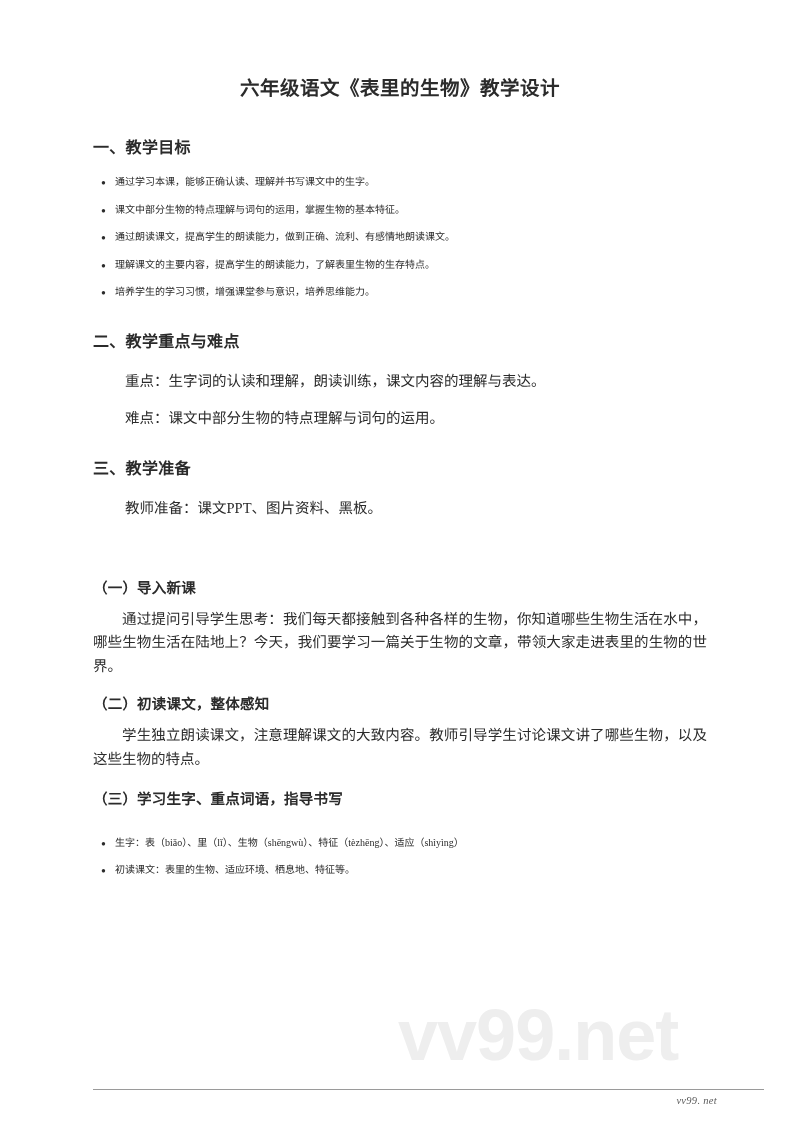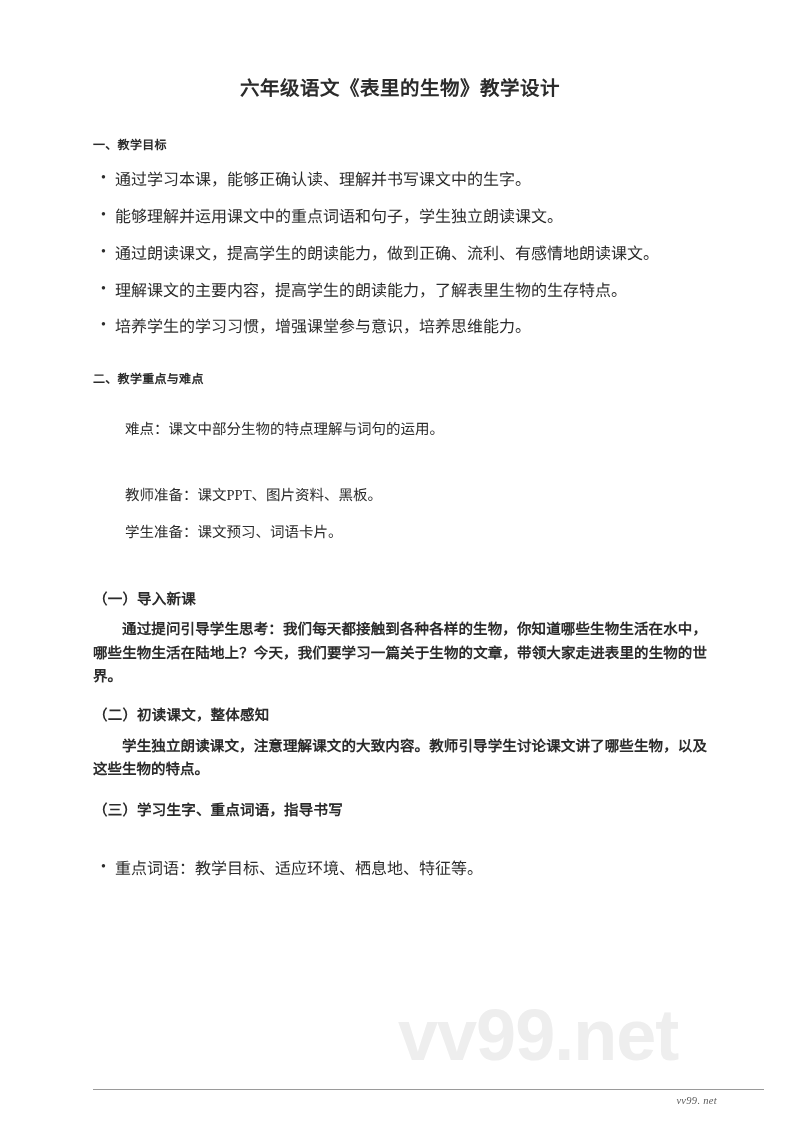--- a/index.html
+++ b/index.html
@@ -51,21 +51,21 @@
     text-align: center;
     font-size: 19.5px;
     font-weight: bold;
     letter-spacing: 0.5px;
     margin: 0;
     padding-top: 64px;
     line-height: 1.4;
   }
 
   .h2 {
-    font-size: 12px;
+    font-size: 16px;
     font-weight: bold;
     margin: 0;
     line-height: 1.5;
     letter-spacing: 0.3px;
   }
   .h2.big {
     font-size: 17.5px;
   }
 
   .h3 {
@@ -76,42 +76,41 @@
     letter-spacing: 0.2px;
   }
 
   ul.bullets {
     list-style: none;
     margin: 0;
     padding: 0;
   }
   ul.bullets > li {
     position: relative;
-    font-size: 16px;
+    font-size: 10px;
     line-height: 1.55;
     padding-left: 22px;
     margin: 0;
   }
   ul.bullets > li::before {
     content: "•";
     position: absolute;
     left: 8px;
     top: -1px;
     font-size: 14px;
   }
 
   p.para {
     font-size: 14.5px;
     line-height: 1.62;
     margin: 0;
     text-align: justify;
   }
   p.para.indent2 {
     text-indent: 2em;
-    font-weight: bold;
   }
   p.para.sub {
     padding-left: 32px;
   }
 
   .sp-8  { height: 8px; }
   .sp-10 { height: 10px; }
   .sp-12 { height: 12px; }
   .sp-14 { height: 14px; }
   .sp-16 { height: 16px; }
@@ -154,42 +153,43 @@
 
     <h1 class="doc-title">六年级语文《表里的生物》教学设计</h1>
 
     <div class="sp-34"></div>
 
     <h2 class="h2">一、教学目标</h2>
     <div class="sp-14"></div>
     <ul class="bullets">
       <li>通过学习本课，能够正确认读、理解并书写课文中的生字。</li>
       <div class="sp-12"></div>
-      <li>能够理解并运用课文中的重点词语和句子，学生独立朗读课文。</li>
+      <li>课文中部分生物的特点理解与词句的运用，掌握生物的基本特征。</li>
       <div class="sp-12"></div>
       <li>通过朗读课文，提高学生的朗读能力，做到正确、流利、有感情地朗读课文。</li>
       <div class="sp-12"></div>
       <li>理解课文的主要内容，提高学生的朗读能力，了解表里生物的生存特点。</li>
       <div class="sp-12"></div>
       <li>培养学生的学习习惯，增强课堂参与意识，培养思维能力。</li>
     </ul>
 
     <div class="sp-30"></div>
 
     <h2 class="h2">二、教学重点与难点</h2>
     <div class="sp-16"></div>
+    <p class="para sub">重点：生字词的认读和理解，朗读训练，课文内容的理解与表达。</p>
     <div class="sp-14"></div>
     <p class="para sub">难点：课文中部分生物的特点理解与词句的运用。</p>
 
     <div class="sp-26"></div>
 
+    <h2 class="h2">三、教学准备</h2>
     <div class="sp-16"></div>
     <p class="para sub">教师准备：课文PPT、图片资料、黑板。</p>
     <div class="sp-14"></div>
-    <p class="para sub">学生准备：课文预习、词语卡片。</p>
 
     <div class="sp-26"></div>
 
     <div class="sp-18"></div>
 
     <h3 class="h3">（一）导入新课</h3>
     <div class="sp-8"></div>
     <p class="para indent2">通过提问引导学生思考：我们每天都接触到各种各样的生物，你知道哪些生物生活在水中，哪些生物生活在陆地上？今天，我们要学习一篇关于生物的文章，带领大家走进表里的生物的世界。</p>
 
     <div class="sp-16"></div>
@@ -199,22 +199,23 @@
     <p class="para indent2">学生独立朗读课文，注意理解课文的大致内容。教师引导学生讨论课文讲了哪些生物，以及这些生物的特点。</p>
 
     <div class="sp-18"></div>
 
     <h3 class="h3">（三）学习生字、重点词语，指导书写</h3>
     <div class="sp-10"></div>
 
     <div class="sp-14"></div>
 
     <ul class="bullets">
-      <div class="sp-12"></div>
-      <li>重点词语：教学目标、适应环境、栖息地、特征等。</li>
+      <li>生字：表（biǎo）、里（lǐ）、生物（shēngwù）、特征（tèzhēng）、适应（shìyìng）</li>
+      <div class="sp-12"></div>
+      <li>初读课文：表里的生物、适应环境、栖息地、特征等。</li>
     </ul>
 
   </div>
 
   <div class="footer">
     <div class="footer-rule"></div>
     <div class="footer-text">vv99. net</div>
   </div>
 
 </div>

